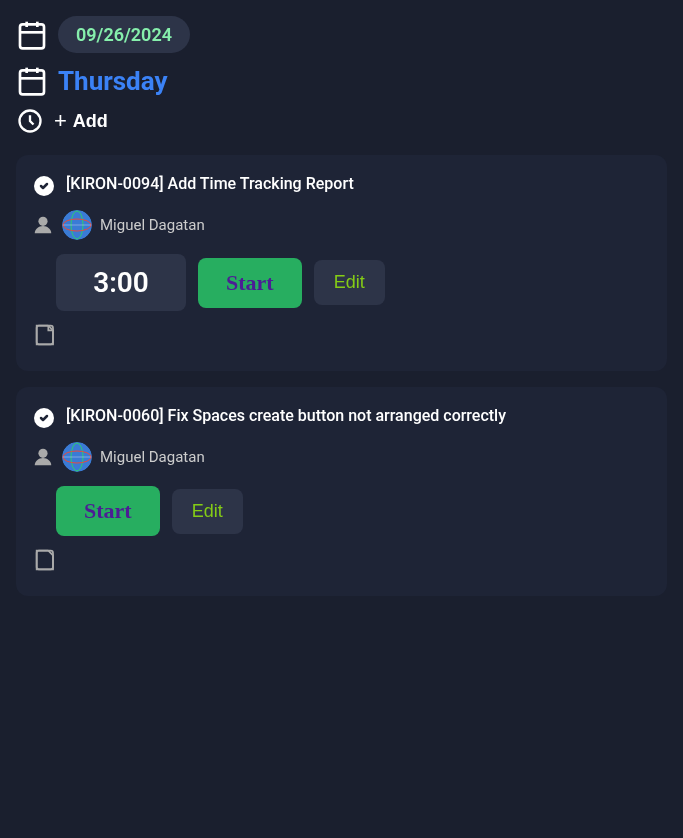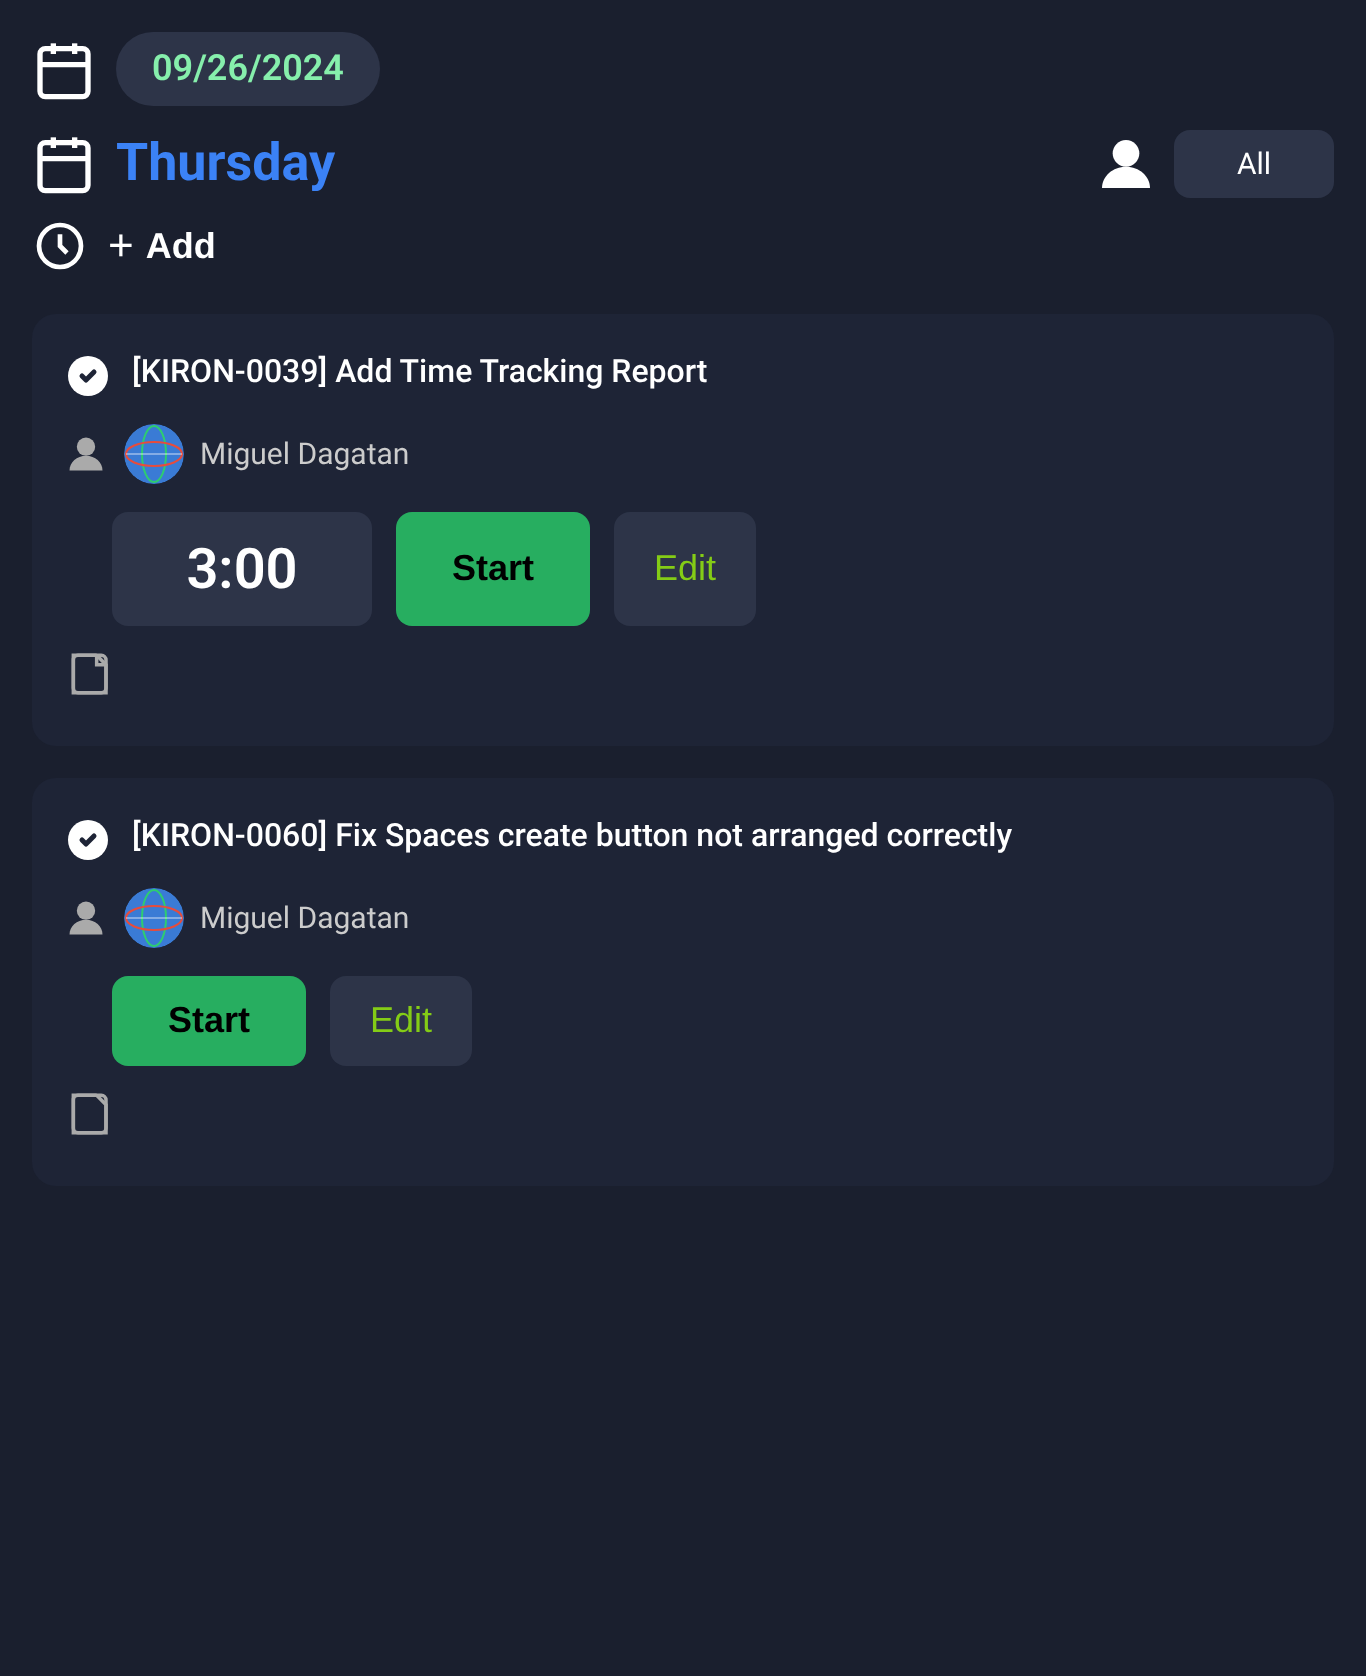--- a/index.html
+++ b/index.html
@@ -151,44 +151,46 @@
     }
 
     .assignee-name {
       font-size: 15px;
       color: #cccccc;
       text-align: center;
     }
 
     .timer-controls {
       display: flex;
+      align-items: center;
       gap: 12px;
       padding-left: 24px;
     }
 
     .timer-display {
       background-color: #2d3448;
       border-radius: 8px;
       padding: 12px 20px;
       font-size: 28px;
       font-weight: 600;
       color: #ffffff;
       min-width: 130px;
       text-align: center;
     }
 
     .start-button {
       background-color: #27ae60;
-      color: #000000;
+      color: #4c1d95;
       border: none;
       border-radius: 8px;
       padding: 12px 28px;
-      font-size: 18px;
+      font-size: 22px;
       font-weight: 600;
       cursor: pointer;
+      font-family: Liberation Serif, serif;
     }
 
     .edit-button {
       background-color: #2d3448;
       color: #84cc16;
       border: none;
       border-radius: 8px;
       padding: 12px 20px;
       font-size: 18px;
       font-weight: 400;
@@ -224,27 +226,20 @@
 </div>
 
 <div class="day-row">
   <svg class="calendar-icon" viewBox="0 0 24 24" fill="white">
     <rect x="3" y="4" width="18" height="18" rx="2" ry="2" fill="none" stroke="white" stroke-width="2"></rect>
     <line x1="16" y1="2" x2="16" y2="6" stroke="white" stroke-width="2"></line>
     <line x1="8" y1="2" x2="8" y2="6" stroke="white" stroke-width="2"></line>
     <line x1="3" y1="10" x2="21" y2="10" stroke="white" stroke-width="2"></line>
   </svg>
   <span class="day-label">Thursday</span>
-  <div class="user-filter">
-    <svg class="user-icon" viewBox="0 0 24 24" fill="white">
-      <circle cx="12" cy="8" r="5" fill="white"></circle>
-      <path d="M3 21c0-4.418 4.03-8 9-8s9 3.582 9 8" fill="white"></path>
-    </svg>
-    <div class="filter-pill">All</div>
-  </div>
 </div>
 
 <div class="time-row">
   <svg class="clock-icon" viewBox="0 0 24 24" fill="none" stroke="white" stroke-width="2">
     <circle cx="12" cy="12" r="9"></circle>
     <polyline points="12 7 12 12 15 15"></polyline>
   </svg>
   <button class="add-button">
     <span class="add-plus">+</span>
     <span>Add</span>
@@ -252,21 +247,21 @@
 </div>
 
 <div id="task-list">
 
   <div class="task-card">
     <div class="task-title-row">
       <svg class="check-icon" viewBox="0 0 24 24" fill="white">
         <circle cx="12" cy="12" r="10" fill="white"></circle>
         <polyline points="9 12 11 14 15 10" stroke="#1e2436" stroke-width="2.5" fill="none" stroke-linecap="round" stroke-linejoin="round"></polyline>
       </svg>
-      <span class="task-title">[KIRON-0039] Add Time Tracking Report</span>
+      <span class="task-title">[KIRON-0094] Add Time Tracking Report</span>
     </div>
     <div class="assignee-row">
       <svg class="assignee-icon" viewBox="0 0 24 24" fill="#aaaaaa">
         <circle cx="12" cy="8" r="5"></circle>
         <path d="M3 21c0-4.418 4.03-8 9-8s9 3.582 9 8"></path>
       </svg>
       <div class="avatar-globe">
         <svg viewBox="0 0 30 30" xmlns="http://www.w3.org/2000/svg">
           <circle cx="15" cy="15" r="15" fill="#3a7bd5"></circle>
           <ellipse cx="15" cy="15" rx="6" ry="14" fill="none" stroke="#2ecc71" stroke-width="1"></ellipse>

